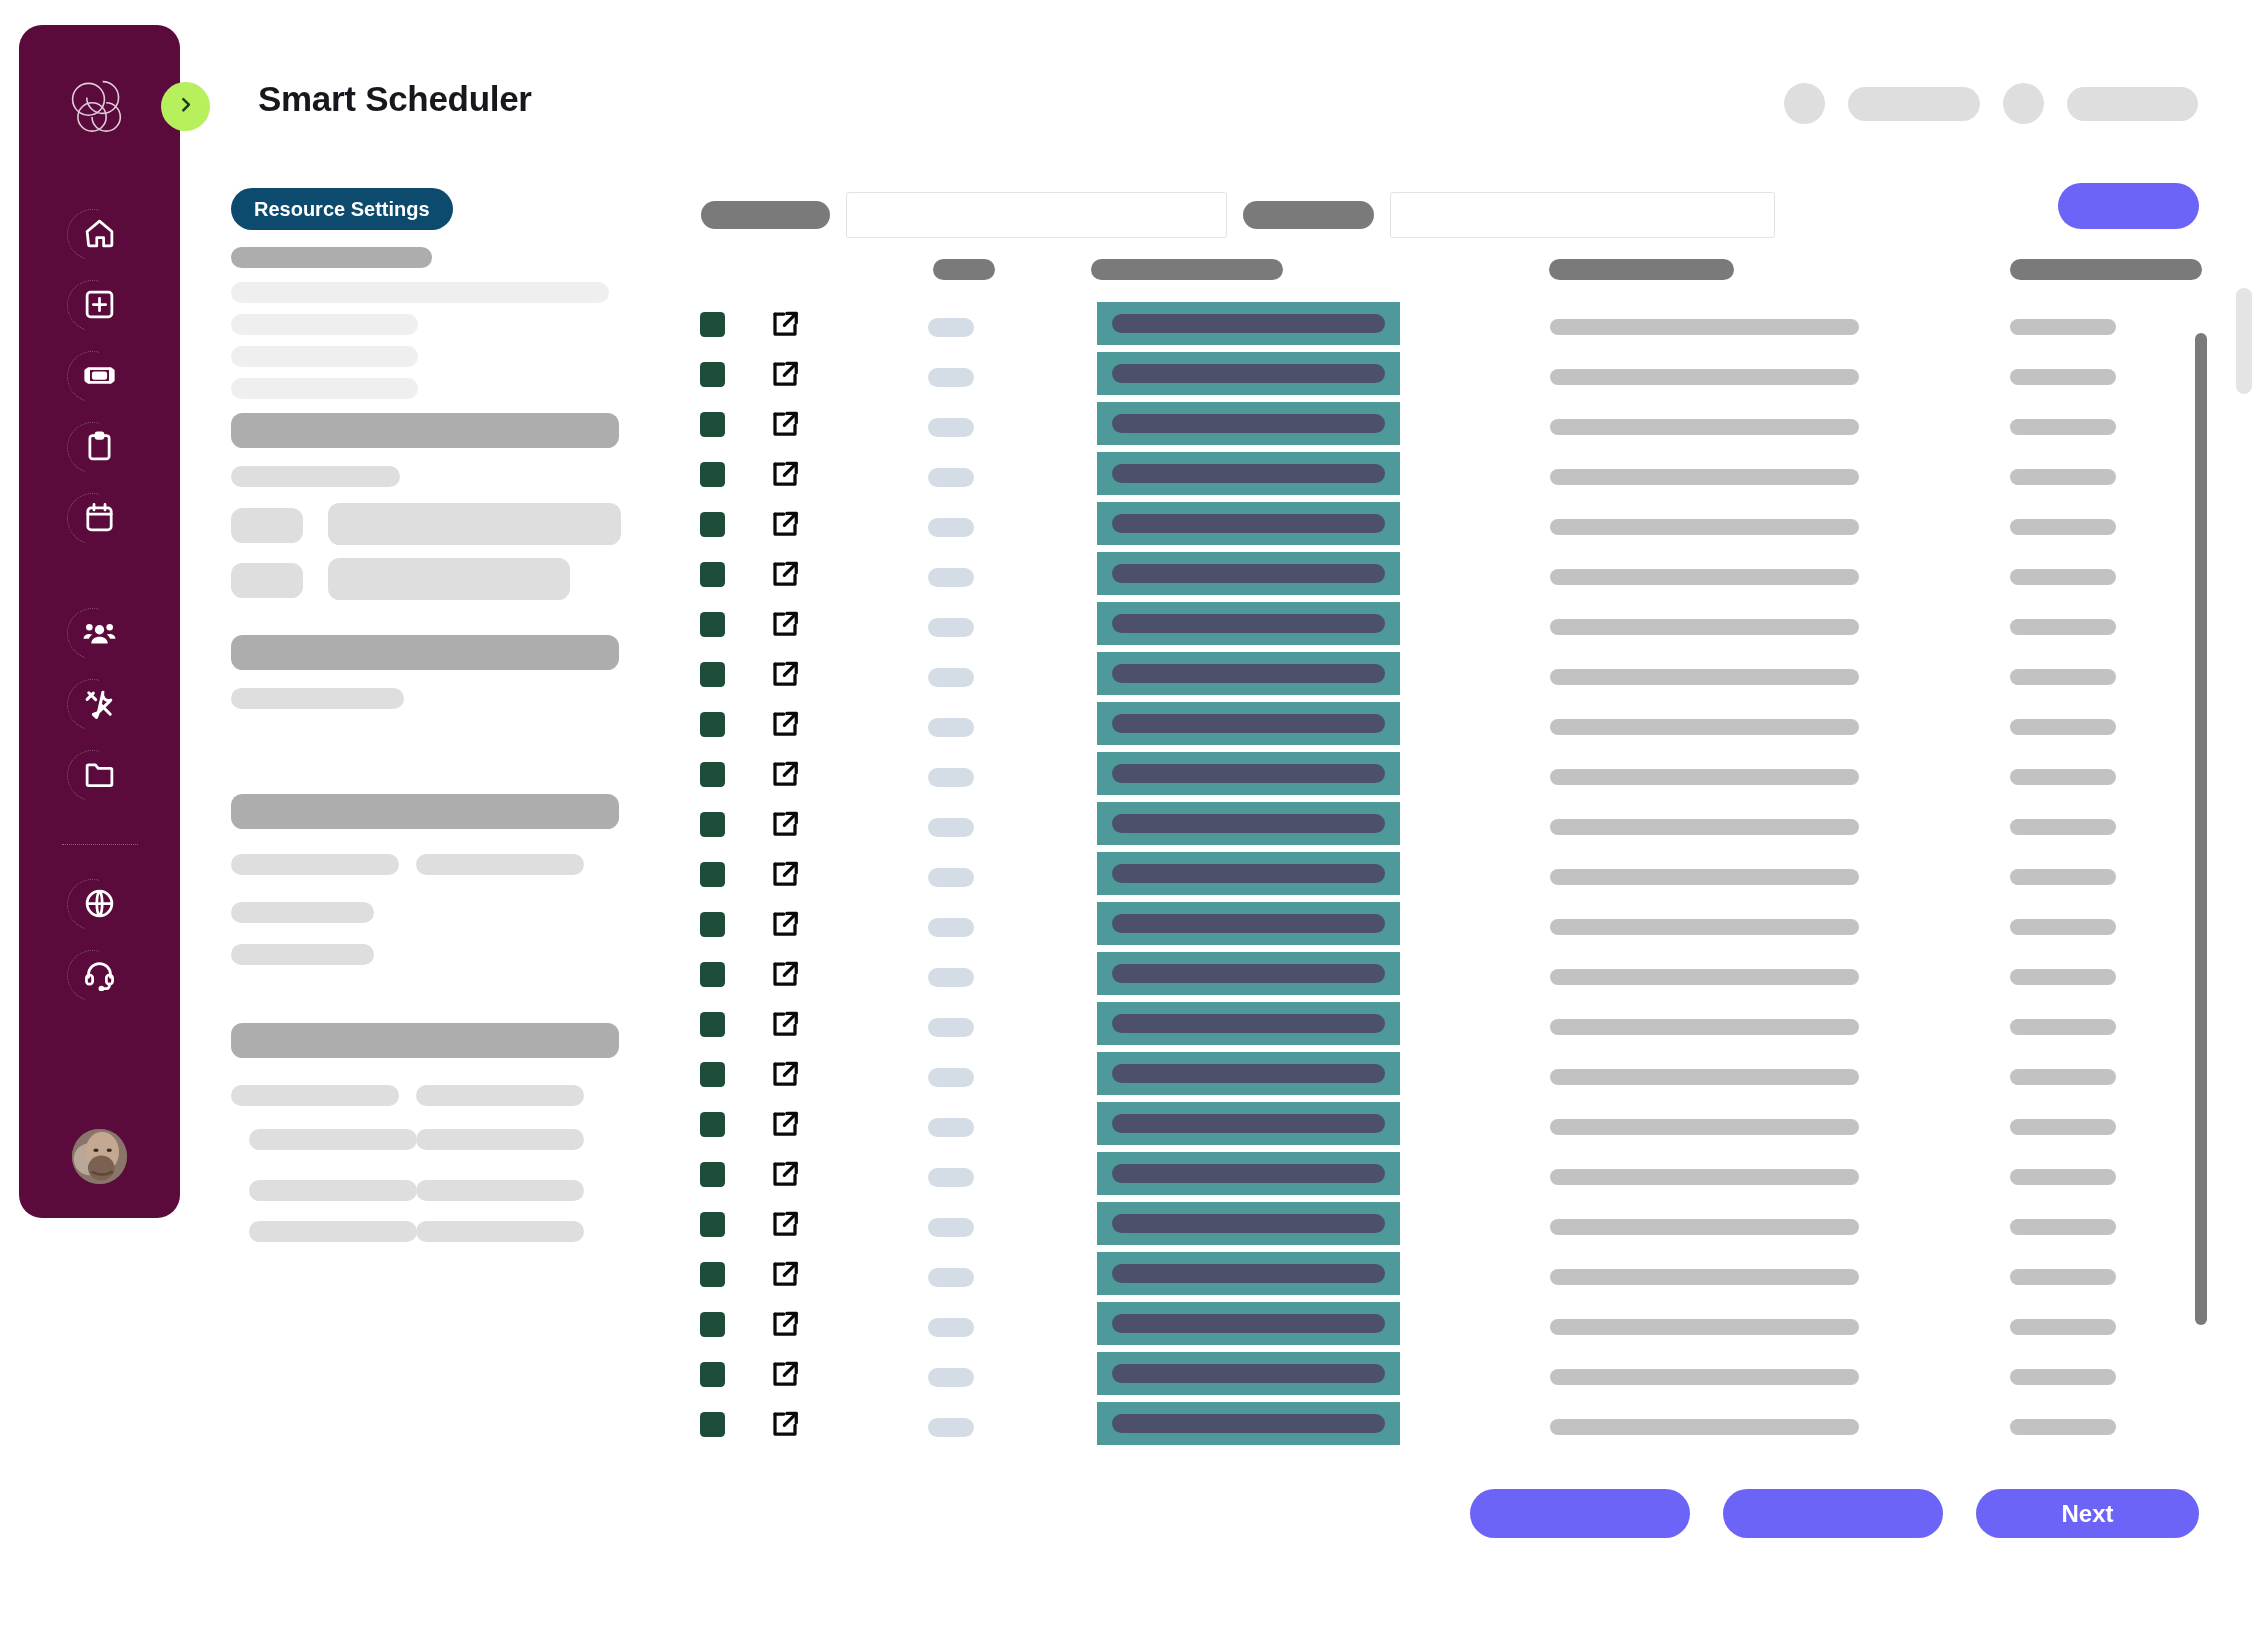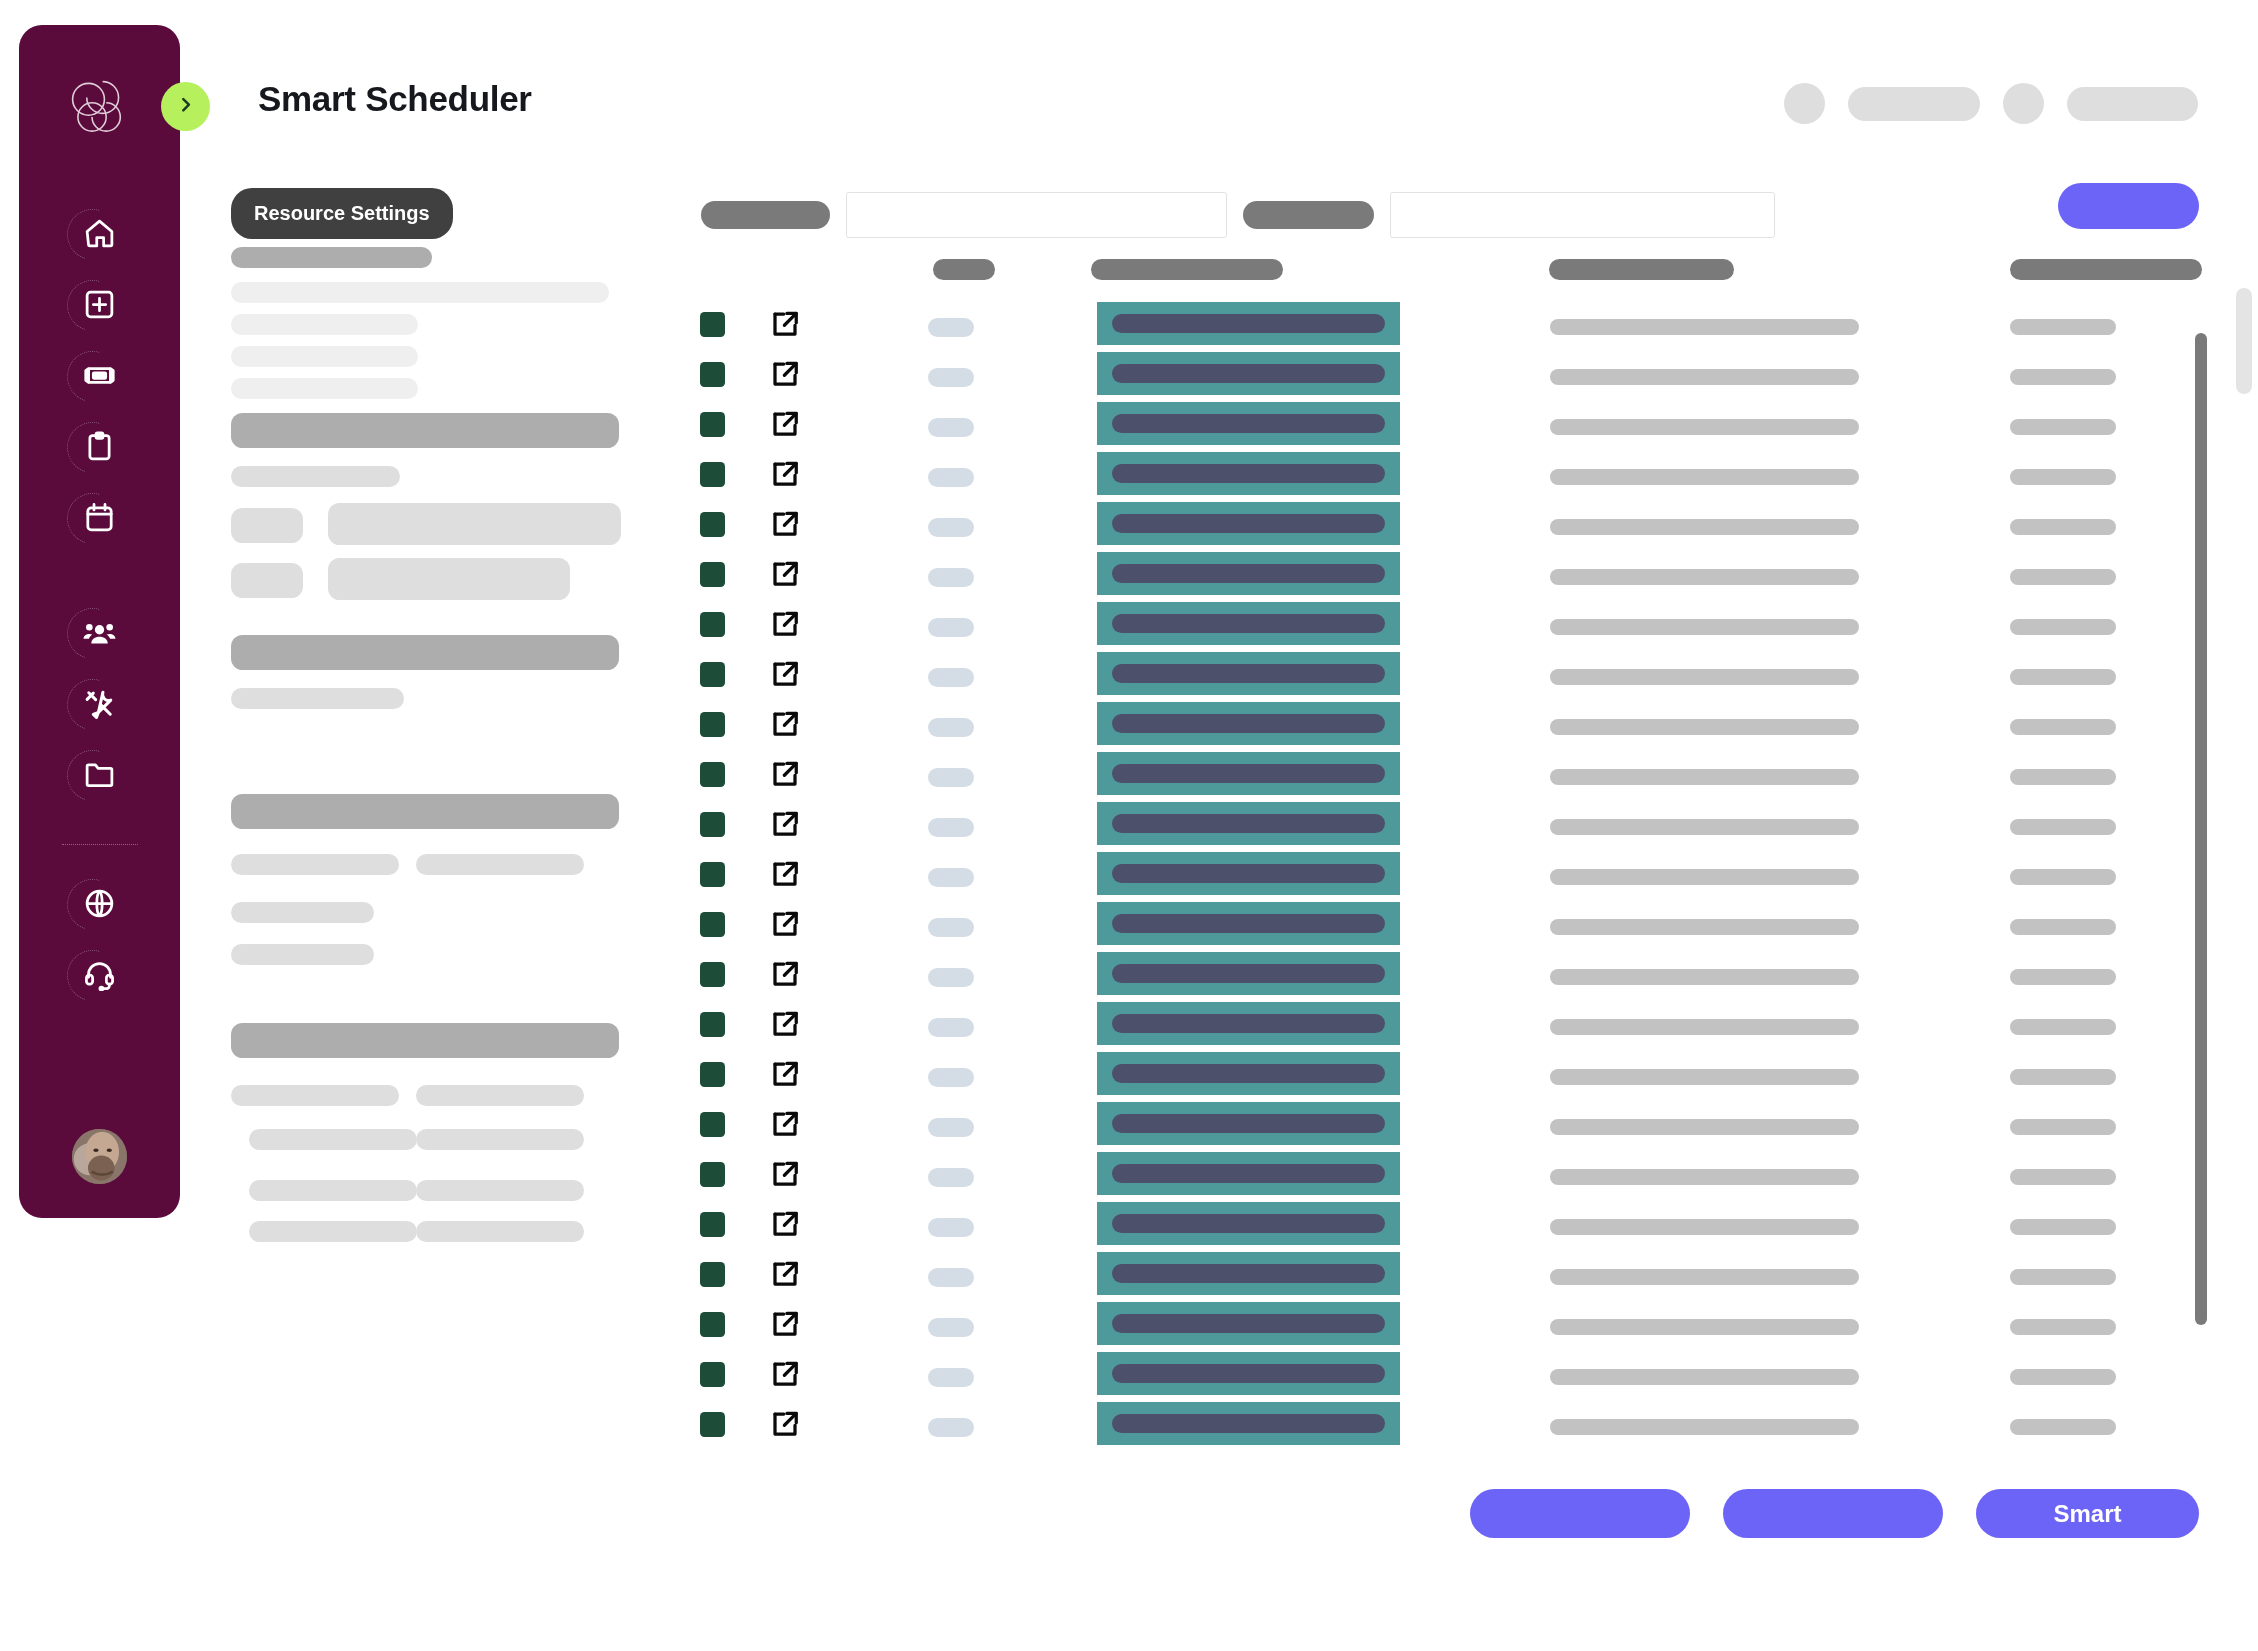--- a/index.html
+++ b/index.html
@@ -67,22 +67,22 @@
   .header-right {
     position: absolute; right: 60px; top: 83px;
     display: flex; align-items: center; gap: 23px;
   }
   .hdr-circle { width: 41px; height: 41px; border-radius: 50%; background: #dedede; }
   .hdr-bar { height: 34px; border-radius: 17px; background: #dedede; }
 
   
   .tab-pill {
     position: absolute; left: 231px; top: 188px;
-    height: 51px; padding: 0 23px;
-    background: #404040; color: #ffffff;
+    height: 42px; padding: 0 23px;
+    background: #0c4a6e; color: #ffffff;
     border-radius: 21px;
     display: flex; align-items: center;
     font-size: 20px; font-weight: bold;
   }
 
   
   .filter-bar {
     position: absolute; left: 701px; top: 192px;
     display: flex; align-items: center; gap: 16px;
   }
@@ -757,15 +757,15 @@
       <div class="cell-gray-narrow"></div>
     </div>
   </div>
 
 <div class="scroll-track-inner"></div>
 <div class="scroll-track-outer"></div>
 
 <div class="footer">
   <button class="btn btn-w1"></button>
   <button class="btn btn-w2"></button>
-  <button class="btn btn-w3">Smart</button>
+  <button class="btn btn-w3">Next</button>
 </div>
 
 
 </body></html>

